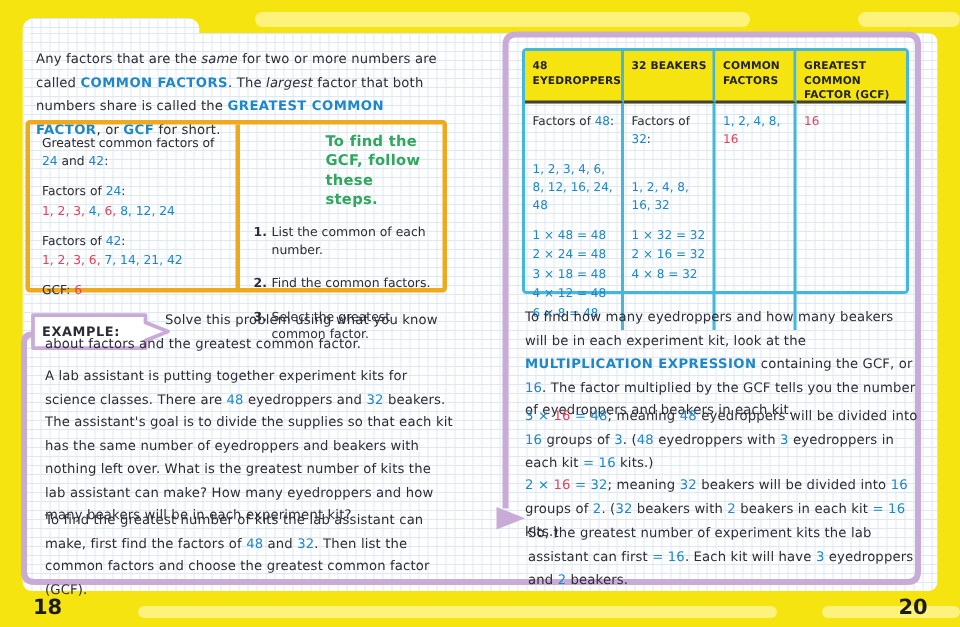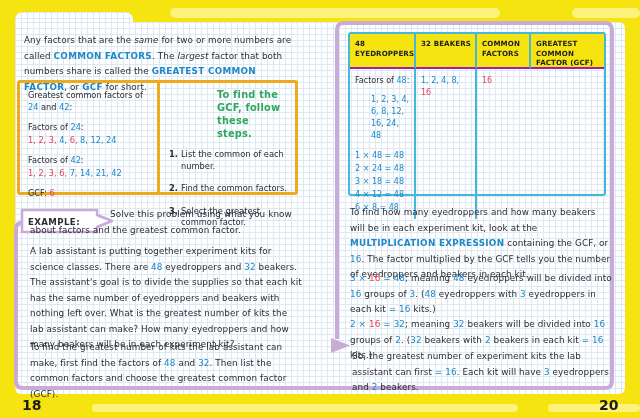--- a/index.html
+++ b/index.html
@@ -50,27 +50,27 @@
   .example-label{left:28px;top:215px;font-weight:700;font-size:8.6px;letter-spacing:0.4px;}
   .ex-intro{left:30px;top:207px;width:268px;}
   .ex-indent{display:inline-block;width:80px;height:1px;}
   .p-problem{left:30px;top:244px;width:272px;}
   .p-find{left:30px;top:340px;width:272px;}
 
   
   .factor-table{position:absolute;left:348px;top:32px;width:254px;height:160px;
     border:2.5px solid #45b7dc;border-radius:3px;display:grid;
     grid-template-columns:66px 61px 54px 1fr;grid-template-rows:35px 1fr;}
-  .th{background:#f6e410;border-right:2px solid #45b7dc;border-bottom:2px solid #a21caf;
+  .th{background:#f6e410;border-right:2px solid #45b7dc;border-bottom:2px solid #404040;
     font-weight:700;font-size:7.1px;line-height:9.5px;color:#222;padding:5px 4px 3px 5px;letter-spacing:0.1px;}
   .th:nth-child(4){border-right:none;}
   .td{border-right:2px solid #45b7dc;padding:6px 4px 4px 5px;font-size:8px;line-height:12px;color:#1e87c8;}
   .td:last-child{border-right:none;}
-  .td .lbl{margin-bottom:7px;}
-  .td .facs{margin-bottom:8px;margin-left:16px;}
+  .td .lbl{margin-bottom:20px;}
+  .td .facs{margin-bottom:8px;}
   .eqs div{margin-bottom:1px;white-space:nowrap;}
 
   
   .r-p1{left:350px;top:205px;width:262px;}
   .r-p2{left:350px;top:271px;width:266px;}
   .r-p3{left:350px;top:317px;width:266px;}
   .r-p4{left:352px;top:349px;width:258px;}
 
   .pagenum{position:absolute;font-size:14px;font-weight:700;color:#1c1c1c;z-index:3;}
   .pn-left{left:22px;top:397px;}
@@ -139,20 +139,29 @@
         <div class="lbl"><span class="c-k">Factors of </span><span class="c-b">48</span><span class="c-k">:</span></div>
         <div class="facs"><span class="c-b">1, 2, 3, 4, 6, 8, 12, 16, 24, 48</span></div>
         <div class="eqs">
             <div>1 × 48 = 48</div>
             <div>2 × 24 = 48</div>
             <div>3 × 18 = 48</div>
             <div>4 × 12 = 48</div>
             <div>6 × 8 = 48</div>
           </div>
       </div>
+      <div class="td">
+        <div class="lbl"><span class="c-k">Factors of </span><span class="c-b">32</span><span class="c-k">:</span></div>
+        <div class="facs"><span class="c-b">1, 2, 4, 8, 16, 32</span></div>
+        <div class="eqs">
+            <div>1 × 32 = 32</div>
+            <div>2 × 16 = 32</div>
+            <div>4 × 8 = 32</div>
+          </div>
+      </div>
       <div class="td"><span class="c-b">1, 2, 4, 8, </span><span class="c-r">16</span></div>
       <div class="td"><span class="c-r">16</span></div>
     </div>
 
     <div class="txt r-p1"><span class="c-k">To find how many eyedroppers and how many beakers will be in each experiment kit, look at the </span><span class="c-bb">MULTIPLICATION EXPRESSION</span><span class="c-k"> containing the GCF, or </span><span class="c-b">16</span><span class="c-k">. The factor multiplied by the GCF tells you the number of eyedroppers and beakers in each kit.</span></div>
     <div class="txt r-p2"><span class="c-b">3 × </span><span class="c-r">16</span><span class="c-b"> = 48</span><span class="c-k">; meaning </span><span class="c-b">48</span><span class="c-k"> eyedroppers will be divided into </span><span class="c-b">16</span><span class="c-k"> groups of </span><span class="c-b">3</span><span class="c-k">. (</span><span class="c-b">48</span><span class="c-k"> eyedroppers with </span><span class="c-b">3</span><span class="c-k"> eyedroppers in each kit </span><span class="c-b">= 16</span><span class="c-k"> kits.)</span></div>
     <div class="txt r-p3"><span class="c-b">2 × </span><span class="c-r">16</span><span class="c-b"> = 32</span><span class="c-k">; meaning </span><span class="c-b">32</span><span class="c-k"> beakers will be divided into </span><span class="c-b">16</span><span class="c-k"> groups of </span><span class="c-b">2</span><span class="c-k">. (</span><span class="c-b">32</span><span class="c-k"> beakers with </span><span class="c-b">2</span><span class="c-k"> beakers in each kit </span><span class="c-b">= 16</span><span class="c-k"> kits.)</span></div>
     <div class="txt r-p4"><span class="c-k">So, the greatest number of experiment kits the lab assistant can first </span><span class="c-b">= 16</span><span class="c-k">. Each kit will have </span><span class="c-b">3</span><span class="c-k"> eyedroppers and </span><span class="c-b">2</span><span class="c-k"> beakers.</span></div>
   </div>
 

